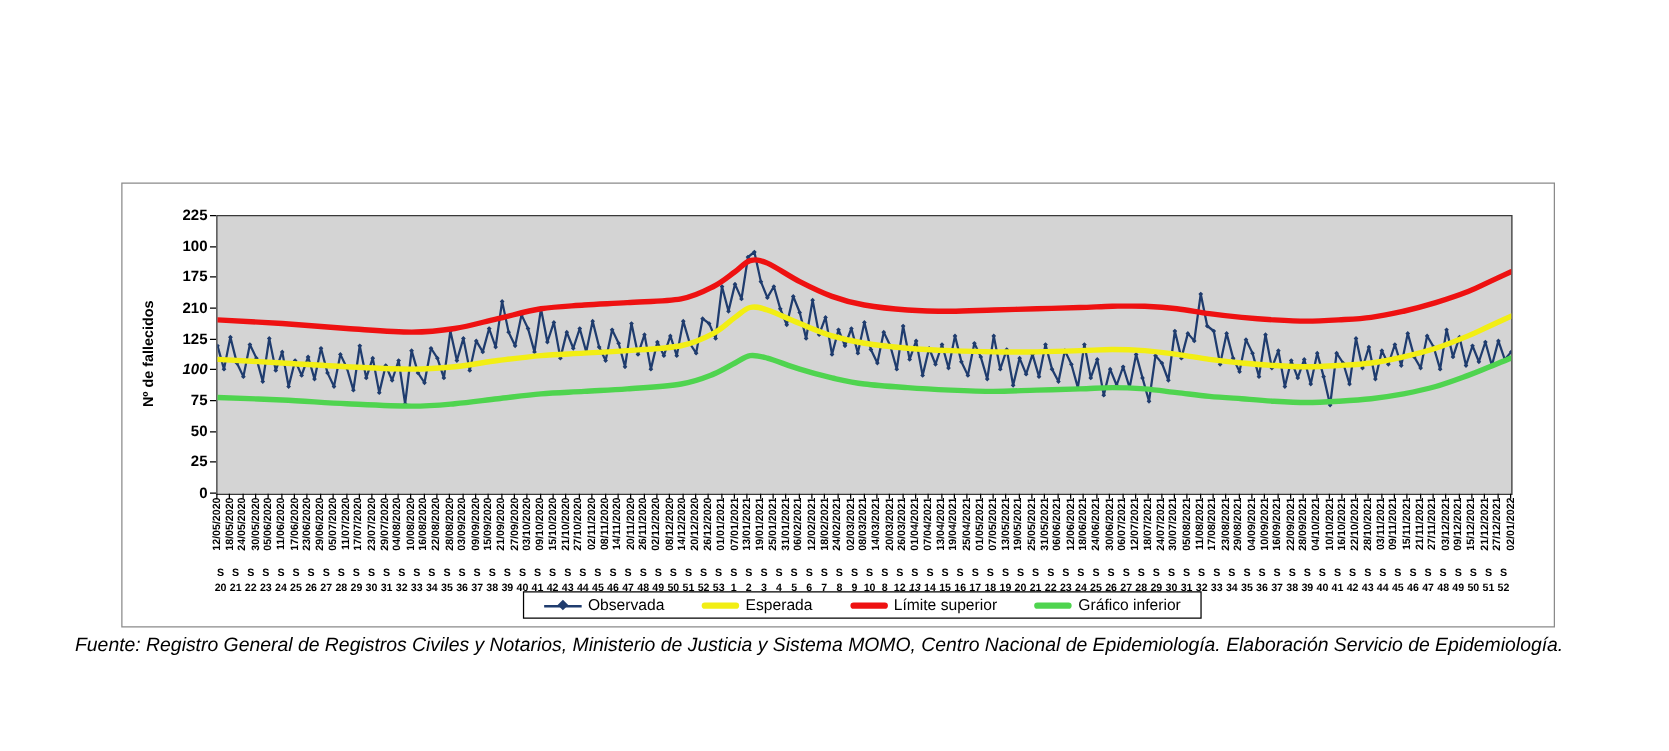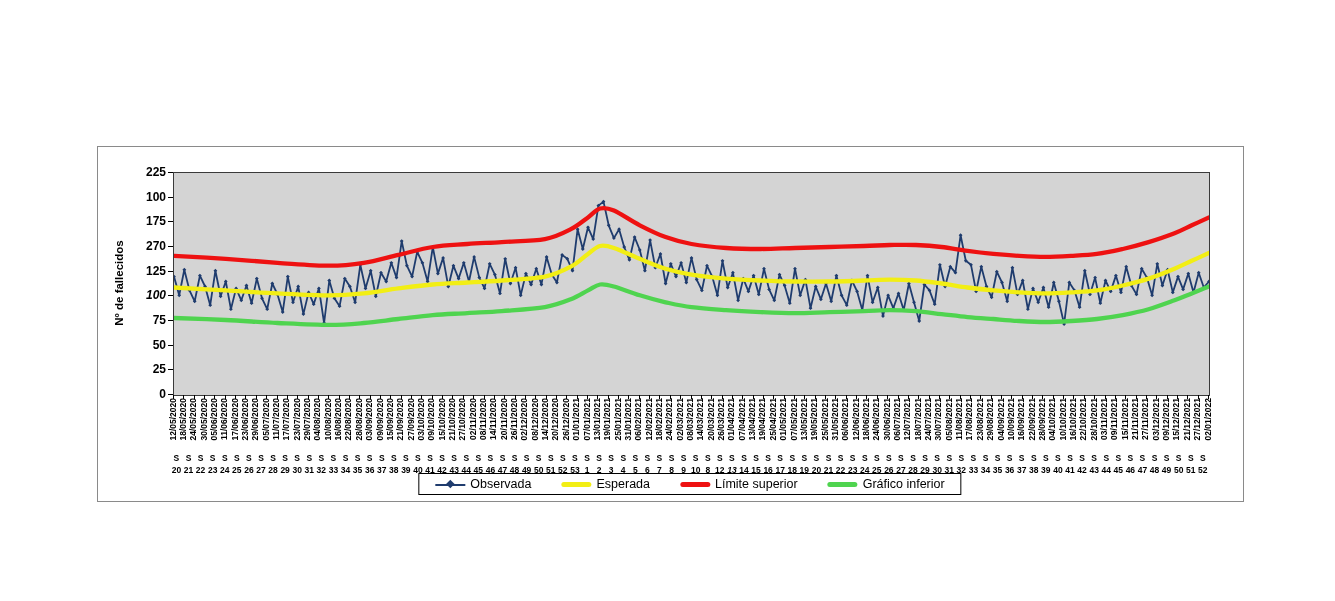--- a/index.html
+++ b/index.html
@@ -50,21 +50,21 @@
         <div class="ylab" style="top: 215.333px;">25</div>
         <div class="ytick" style="top: 222.333px;"></div>
         <div class="ylab" style="top: 190.667px;">50</div>
         <div class="ytick" style="top: 197.667px;"></div>
         <div class="ylab" style="top: 166px;">75</div>
         <div class="ytick" style="top: 173px;"></div>
         <div class="ylab" style="top: 141.333px; font-style: italic;">100</div>
         <div class="ytick" style="top: 148.333px;"></div>
         <div class="ylab" style="top: 116.667px;">125</div>
         <div class="ytick" style="top: 123.667px;"></div>
-        <div class="ylab" style="top: 92px;">270</div>
+        <div class="ylab" style="top: 92px;">210</div>
         <div class="ytick" style="top: 99px;"></div>
         <div class="ylab" style="top: 67.3333px;">175</div>
         <div class="ytick" style="top: 74.3333px;"></div>
         <div class="ylab" style="top: 42.6667px;">100</div>
         <div class="ytick" style="top: 49.6667px;"></div>
         <div class="ylab" style="top: 18px;">225</div>
         <div class="ytick" style="top: 25px;"></div>
       </div>
     <div class="plot" id="plot">
       <svg id="chart-svg" width="1035" height="222" viewBox="0 0 1035 222">
@@ -475,13 +475,14 @@
         </div>
         <div class="legend-item">
           <span class="sw">
             <span class="bar" style="background: rgb(79, 212, 79);"></span>
           </span>
           <span>Gráfico inferior</span>
         </div>
       </div>
   </div>
 
+  <div class="footnote">Fuente: Registro General de Registros Civiles y Notarios, Ministerio de Justicia y Sistema MOMO, Centro Nacional de Epidemiología. Elaboración Servicio de Epidemiología.</div>
 </div>
 
 </body></html>

